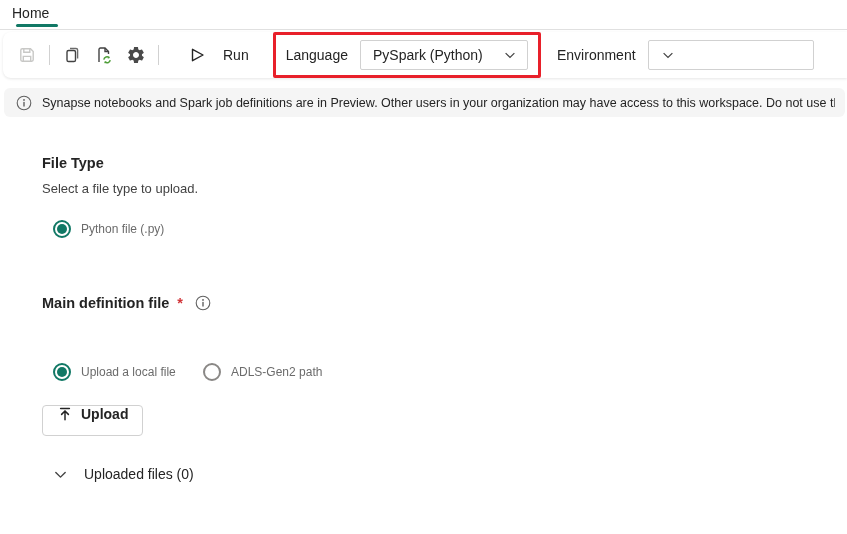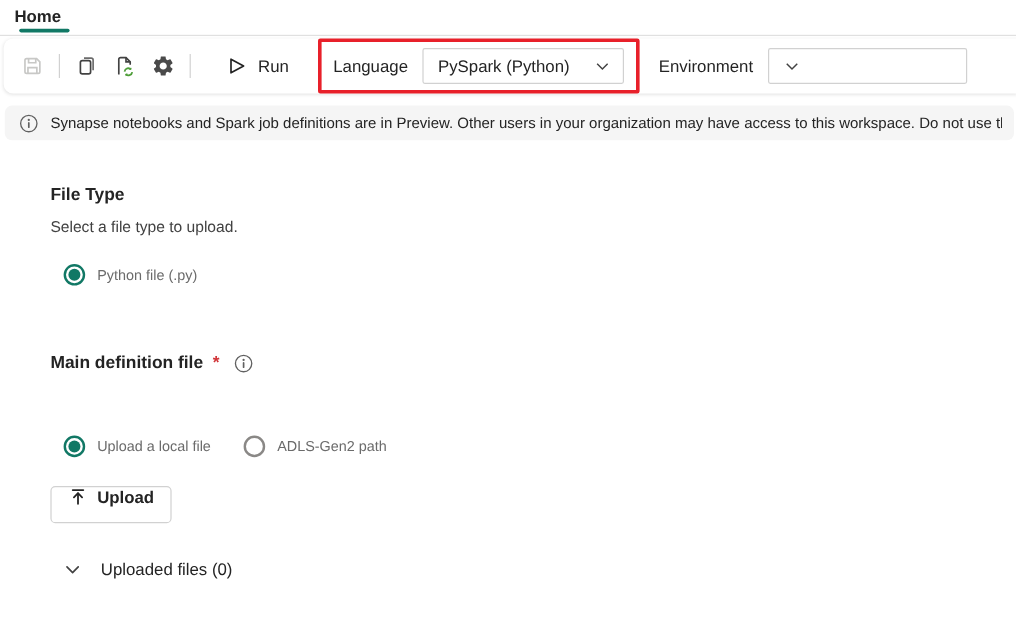--- a/index.html
+++ b/index.html
@@ -20,42 +20,42 @@
     font-family:"Liberation Sans","DejaVu Sans",sans-serif;
     background:#ffffff;color:var(--text-primary);
     position:relative;overflow:hidden;
   }
   
   .tabbar{
     position:absolute;top:0;left:0;width:847px;height:30px;
     background:#ffffff;border-bottom:1px solid #e0e0e0;
   }
   .tab{
-    position:absolute;left:12px;top:5px;
-    font-size:14px;font-weight:700;color:var(--text-primary);cursor:pointer;
+    position:absolute;left:0;top:5px;
+    font-size:14px;font-weight:400;color:var(--text-primary);cursor:pointer;padding-left:12px;
   }
   .tab-underline{
     position:absolute;left:16px;bottom:2px;width:42px;height:3px;
     background:var(--accent);border-radius:2px;
   }
   
   .toolbar{
     position:absolute;top:32px;left:3px;width:844px;height:46px;
     background:#ffffff;border-radius:8px 0 0 8px;
     box-shadow:0 1px 3px rgba(0,0,0,0.10);
     display:flex;align-items:center;padding-left:8px;
   }
   .icon-btn{
     width:32px;height:32px;border:none;background:transparent;border-radius:4px;
     display:flex;align-items:center;justify-content:center;cursor:pointer;flex:none;
   }
   .icon-btn.disabled{cursor:default;}
   .tb-divider{width:1px;height:20px;background:#d1d1d1;margin:0 6px;flex:none;}
   .run-btn{
-    display:flex;align-items:center;gap:8px;border:none;background:transparent;
+    display:flex;align-items:center;gap:16px;border:none;background:transparent;
     font-family:inherit;font-size:14px;color:var(--text-primary);
     padding:6px 10px;border-radius:4px;cursor:pointer;margin-left:12px;flex:none;
   }
   .red-box{
     display:flex;align-items:center;gap:12px;
     border:3px solid var(--highlight-red);border-radius:2px;
     padding:5px 10px;margin-left:14px;flex:none;
   }
   .field-label{font-size:14px;color:var(--text-primary);flex:none;}
   .dropdown{

